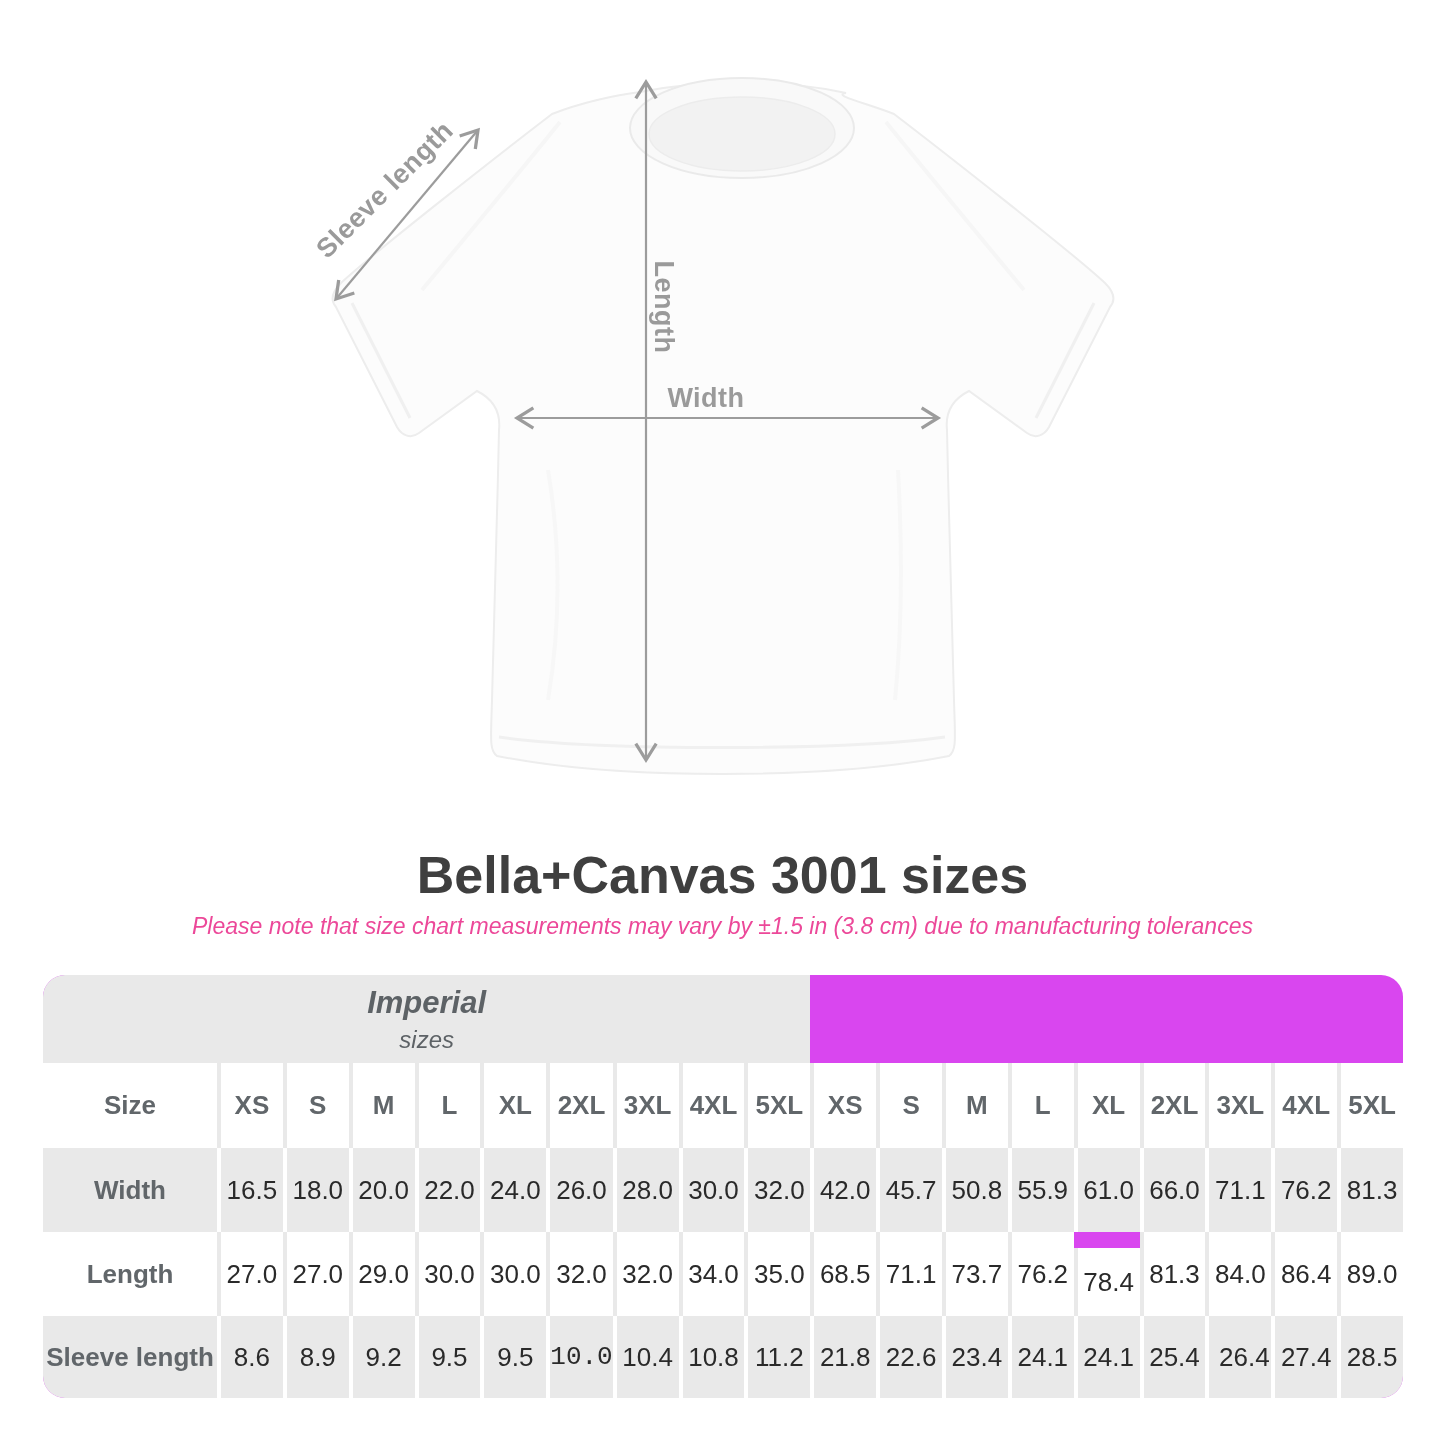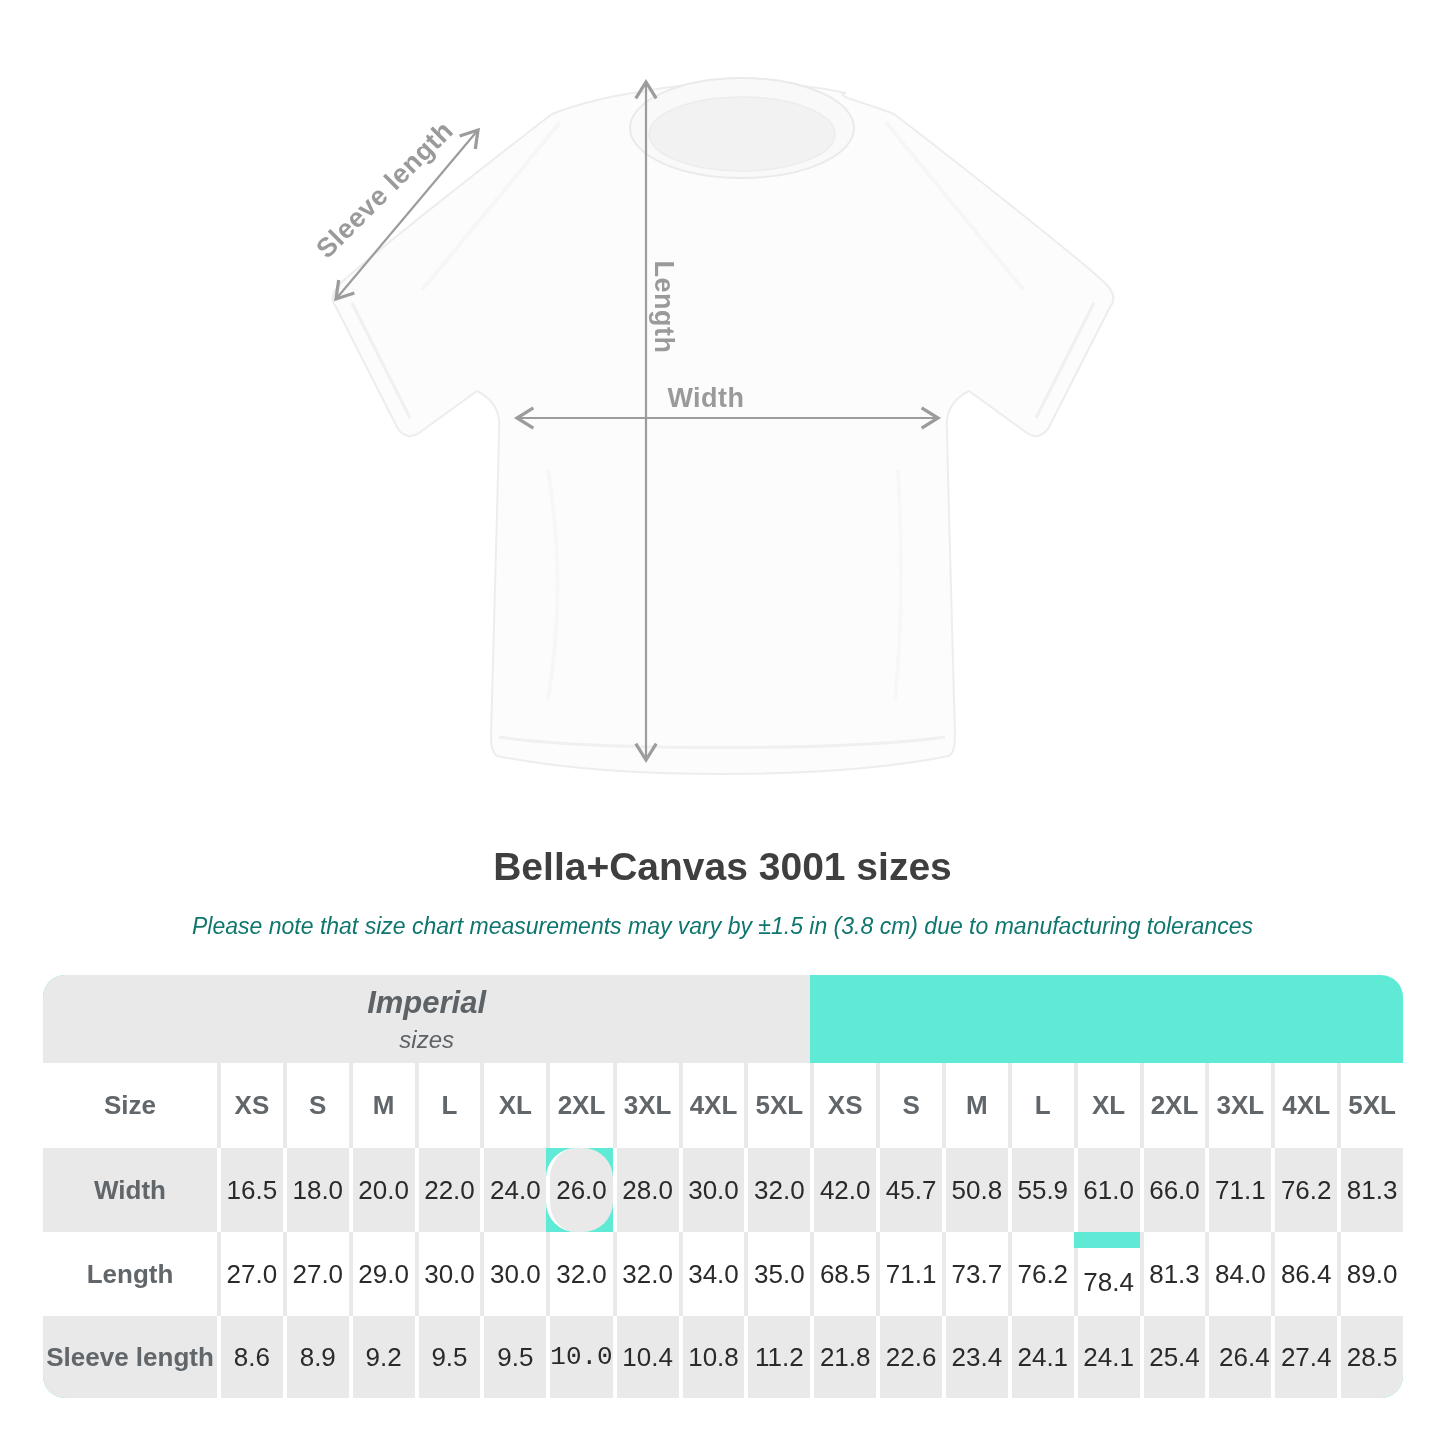--- a/index.html
+++ b/index.html
@@ -7,33 +7,33 @@
     position:relative;
     width:1445px;height:1445px;
     background:#ffffff;
     font-family:"Liberation Sans", sans-serif;
     overflow:hidden;
   }
   .shirt-svg{position:absolute;left:0;top:0;}
   .annot{font-family:"Liberation Sans",sans-serif;font-weight:bold;font-size:27px;fill:#9a9a9a;letter-spacing:0.5px;}
   .page-title{
     position:absolute;left:0;top:845px;width:1445px;
-    text-align:center;font-size:39px;font-weight:bold;color:#3f3f3f;
+    text-align:center;font-size:52px;font-weight:bold;color:#3f3f3f;
   }
   .page-subtitle{
     position:absolute;left:0;top:913px;width:1445px;
-    text-align:center;font-size:23px;font-style:italic;color:#0f766e;
+    text-align:center;font-size:23px;font-style:italic;color:#ec4899;
   }
   .size-table{
     position:absolute;left:43px;top:975px;width:1360px;height:423px;
     display:grid;
     grid-template-columns:174px repeat(18,1fr);
     grid-template-rows:88px 85px 84px 84px 82px;
     border-radius:22px;overflow:hidden;
-    background:#5eead4;
+    background:#d946ef;
   }
   .gh{
     background:#e9e9e9;display:flex;flex-direction:column;
     align-items:center;justify-content:center;gap:5px;color:#5d6266;
   }
   .gh-title{font-weight:bold;font-style:italic;font-size:31px;}
   .gh-unit{font-style:italic;font-size:24px;}
   .c{display:flex;align-items:center;justify-content:center;font-size:26px;}
   .gray{background:#e9e9e9;}
   .white{background:#ffffff;}
@@ -134,21 +134,21 @@
       <div class="c gray val sepw" style="grid-area: 3 / 2;">16.5</div>
       <div class="c gray val sepw" style="grid-area: 3 / 11;">42.0</div>
       <div class="c gray val sepw" style="grid-area: 3 / 3;">18.0</div>
       <div class="c gray val sepw" style="grid-area: 3 / 12;">45.7</div>
       <div class="c gray val sepw" style="grid-area: 3 / 4;">20.0</div>
       <div class="c gray val sepw" style="grid-area: 3 / 13;">50.8</div>
       <div class="c gray val sepw" style="grid-area: 3 / 5;">22.0</div>
       <div class="c gray val sepw" style="grid-area: 3 / 14;">55.9</div>
       <div class="c gray val sepw" style="grid-area: 3 / 6;">24.0</div>
       <div class="c gray val sepw" style="grid-area: 3 / 15;">61.0</div>
-      <div class="c gray val sepw" style="grid-area: 3 / 7; border-radius: 30px;">26.0</div>
+      <div class="c gray val sepw" style="grid-area: 3 / 7;">26.0</div>
       <div class="c gray val sepw" style="grid-area: 3 / 16;">66.0</div>
       <div class="c gray val sepw" style="grid-area: 3 / 8;">28.0</div>
       <div class="c gray val sepw" style="grid-area: 3 / 17;">71.1</div>
       <div class="c gray val sepw" style="grid-area: 3 / 9;">30.0</div>
       <div class="c gray val sepw" style="grid-area: 3 / 18;">76.2</div>
       <div class="c gray val sepw" style="grid-area: 3 / 10;">32.0</div>
       <div class="c gray val sepw" style="grid-area: 3 / 19;">81.3</div>
       <div class="c white lbl" style="grid-area: 4 / 1;">Length</div>
       <div class="c white val sepg" style="grid-area: 4 / 2;">27.0</div>
       <div class="c white val sepg" style="grid-area: 4 / 11;">68.5</div>

